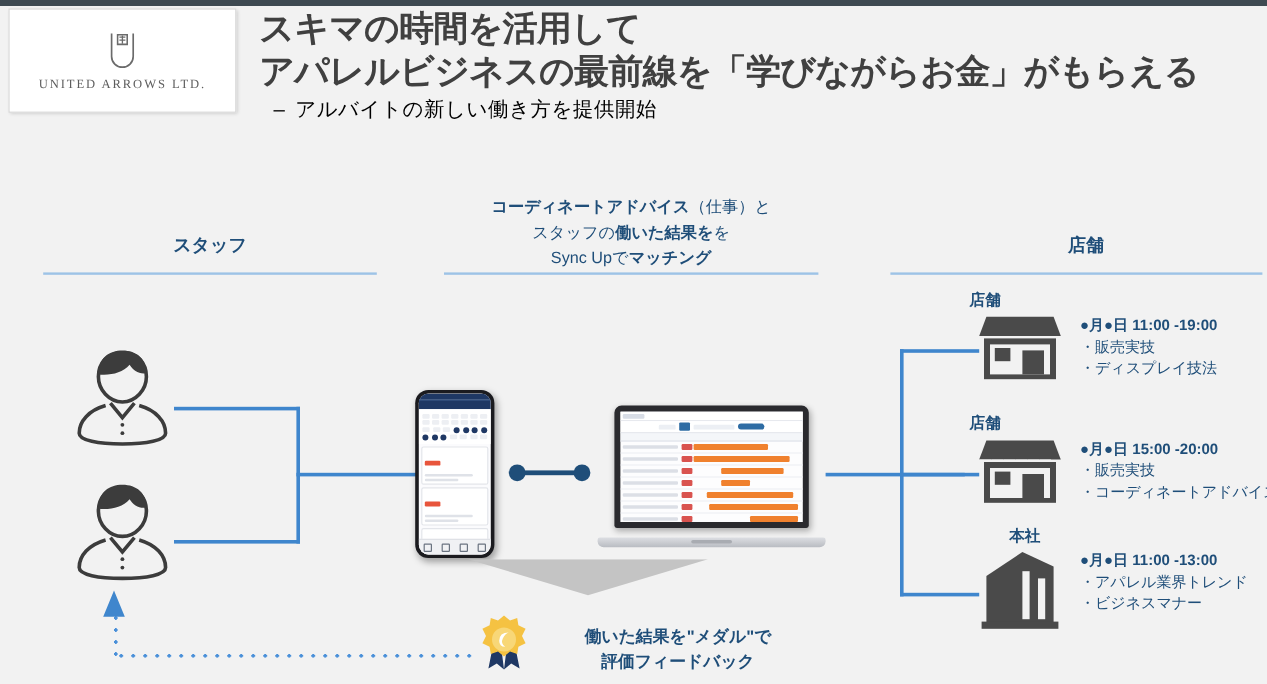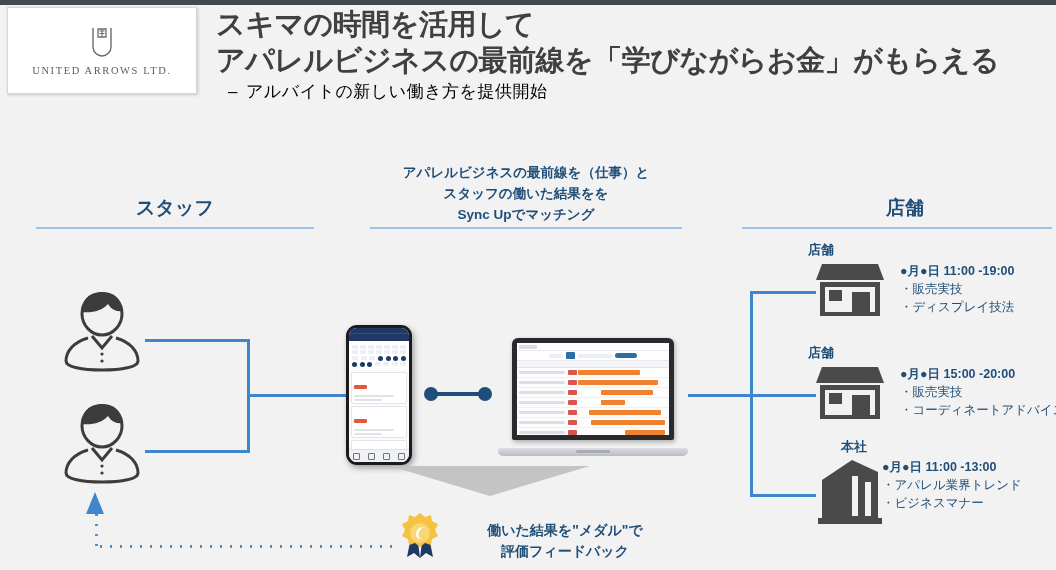--- a/index.html
+++ b/index.html
@@ -34,35 +34,35 @@
     letter-spacing:-0.5px;
   }
   .headline .l2{display:block;}
   .subhead{
     position:absolute;left:228px;top:80px;
     color:#000000;font-size:17px;letter-spacing:.5px;
   }
   .subhead .dash{margin-right:8px;}
 
   
-  .colhead{position:absolute;color:#1f4e79;font-weight:bold;font-size:19px;text-align:center;}
+  .colhead{position:absolute;color:#1f4e79;font-weight:bold;font-size:15px;text-align:center;}
   .colrule{position:absolute;height:1.5px;background:#9dc3e6;}
 
   .ch-staff{left:60px;top:195px;width:230px;}
   .cr-staff{left:36px;top:227px;width:278px;}
   .ch-store{left:790px;top:195px;width:230px;}
   .cr-store{left:742px;top:227px;width:310px;}
 
   
   .center-cap{
     position:absolute;left:366px;top:163px;width:320px;
     text-align:center;color:#1f4e79;font-size:13.5px;line-height:1.55;
   }
   .center-cap b{font-weight:bold;}
-  .center-cap .reg{font-weight:bold;}
+  .center-cap .reg{font-weight:normal;}
   .cr-center{left:370px;top:227px;width:312px;}
 
   
   .ln{position:absolute;background:#3f86cd;}
   .ln-v{width:3px;}
   .ln-h{height:3px;}
 
   
   .avatar{position:absolute;width:88px;height:86px;}
 
@@ -175,21 +175,21 @@
     <span class="l2">アパレルビジネスの最前線を「学びながらお金」がもらえる</span>
   </div>
   <div class="subhead">
     <span class="dash">–</span><span>アルバイトの新しい働き方を提供開始</span>
   </div>
 
   <div class="colhead ch-staff">スタッフ</div>
   <div class="colrule cr-staff"></div>
 
   <div class="center-cap">
-    <div><b>アパレルビジネスの最前線を</b><span class="reg">（仕事）と</span></div>
+    <div><b>コーディネートアドバイス</b><span class="reg">（仕事）と</span></div>
     <div><span class="reg">スタッフの</span><b>働いた結果を</b><span class="reg">を</span></div>
     <div><span class="reg">Sync Upで</span><b>マッチング</b></div>
   </div>
   <div class="colrule cr-center"></div>
 
   <div class="colhead ch-store">店舗</div>
   <div class="colrule cr-store"></div>
 
   <svg class="avatar" style="left:58px;top:288px;" viewBox="0 0 88 86">
     <path d="M44 6 c-13 0-20 9-20 20 0 11 9 21 20 21 s20-10 20-21 c0-11-7-20-20-20z" fill="#f2f2f2" stroke="#3c3c3c" stroke-width="3"></path>
@@ -365,21 +365,21 @@
     <div>・コーディネートアドバイス</div>
   </div>
 
   <div class="store-label" style="left:841px;top:438px;">本社</div>
   <svg class="store-icon" style="left:812px;top:456px;height:72px;" viewBox="0 0 76 72">
     <path d="M10 24 L40 4 L66 16 L66 66 L10 66 z" fill="#4a4a4a"></path>
     <rect x="40" y="20" width="6" height="40" fill="#f2f2f2"></rect>
     <rect x="53" y="26" width="6" height="34" fill="#f2f2f2"></rect>
     <rect x="6" y="62" width="64" height="6" fill="#4a4a4a"></rect>
   </svg>
-  <div class="store-det" style="left:882px;top:458px;">
+  <div class="store-det" style="left:900px;top:458px;">
     <div class="hd">●月●日  11:00 -13:00</div>
     <div>・アパレル業界トレンド</div>
     <div>・ビジネスマナー</div>
   </div>
 
   <svg class="chev" viewBox="0 0 200 32">
     <path d="M0 0 L200 0 L100 30 z" fill="#c4c4c4"></path>
   </svg>
 
   <svg class="medal" viewBox="0 0 44 48">

